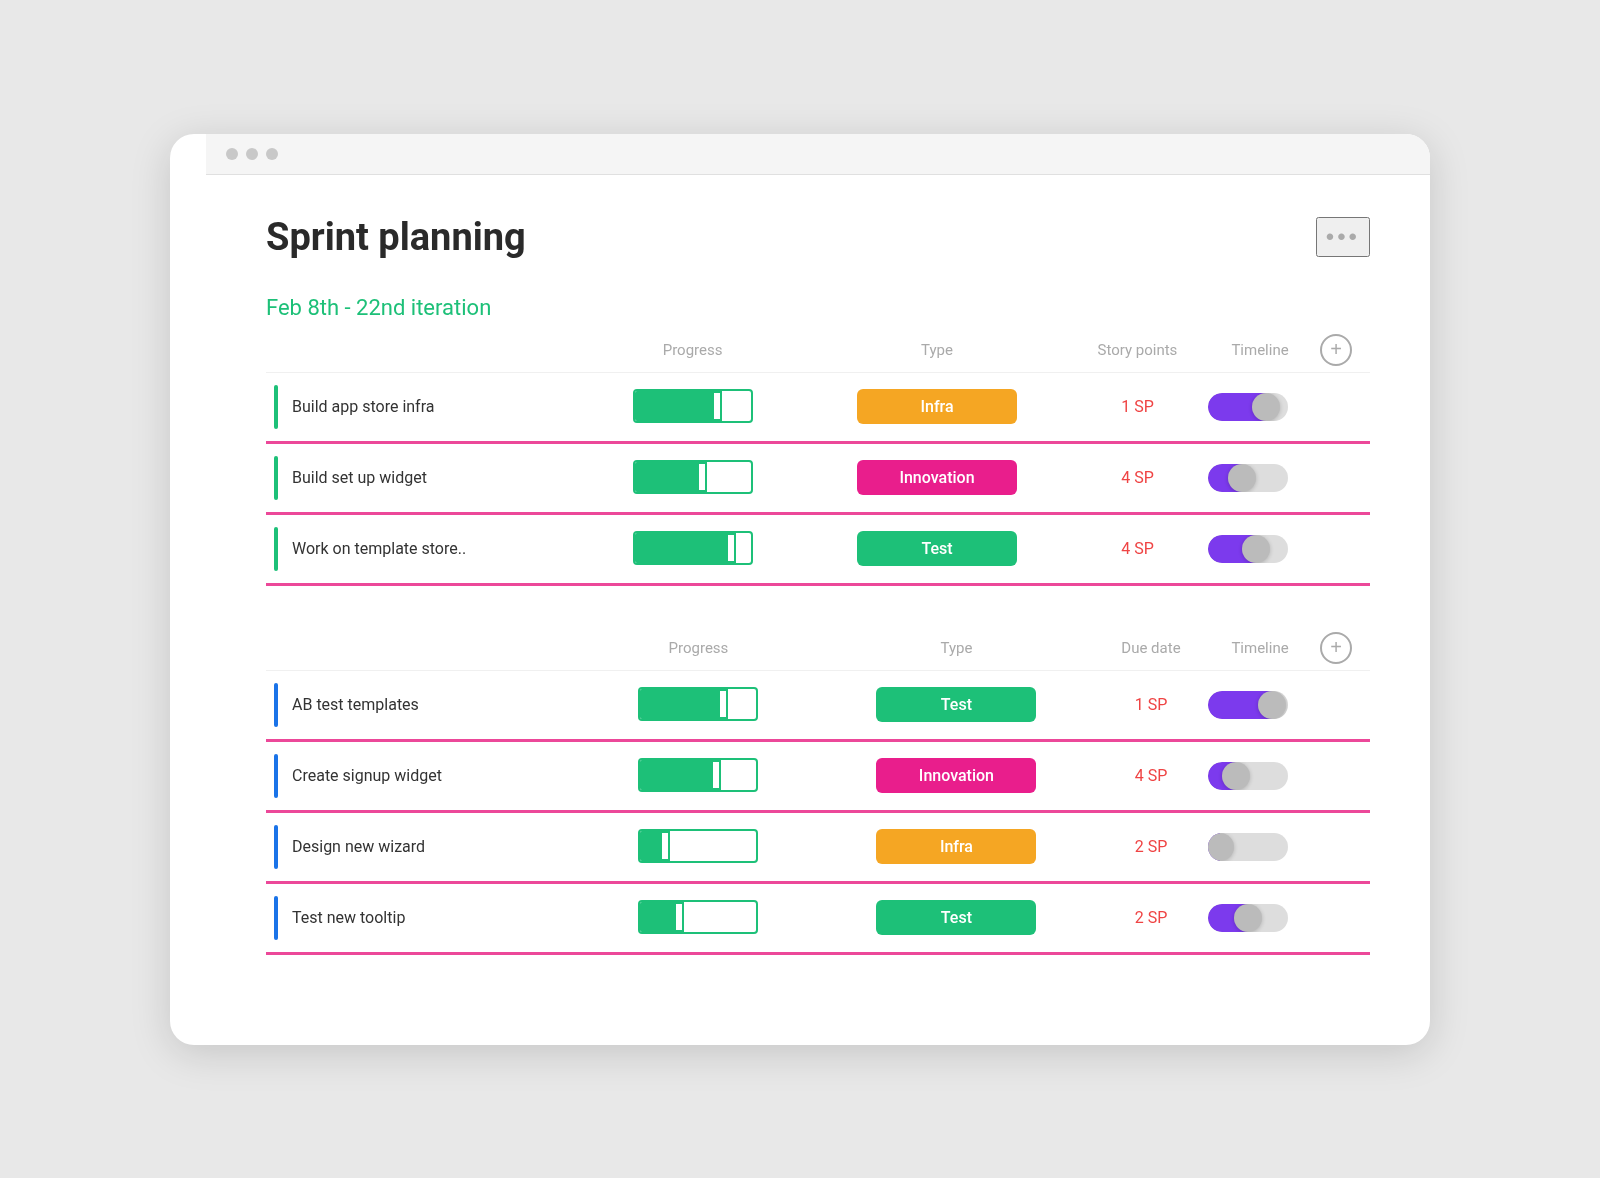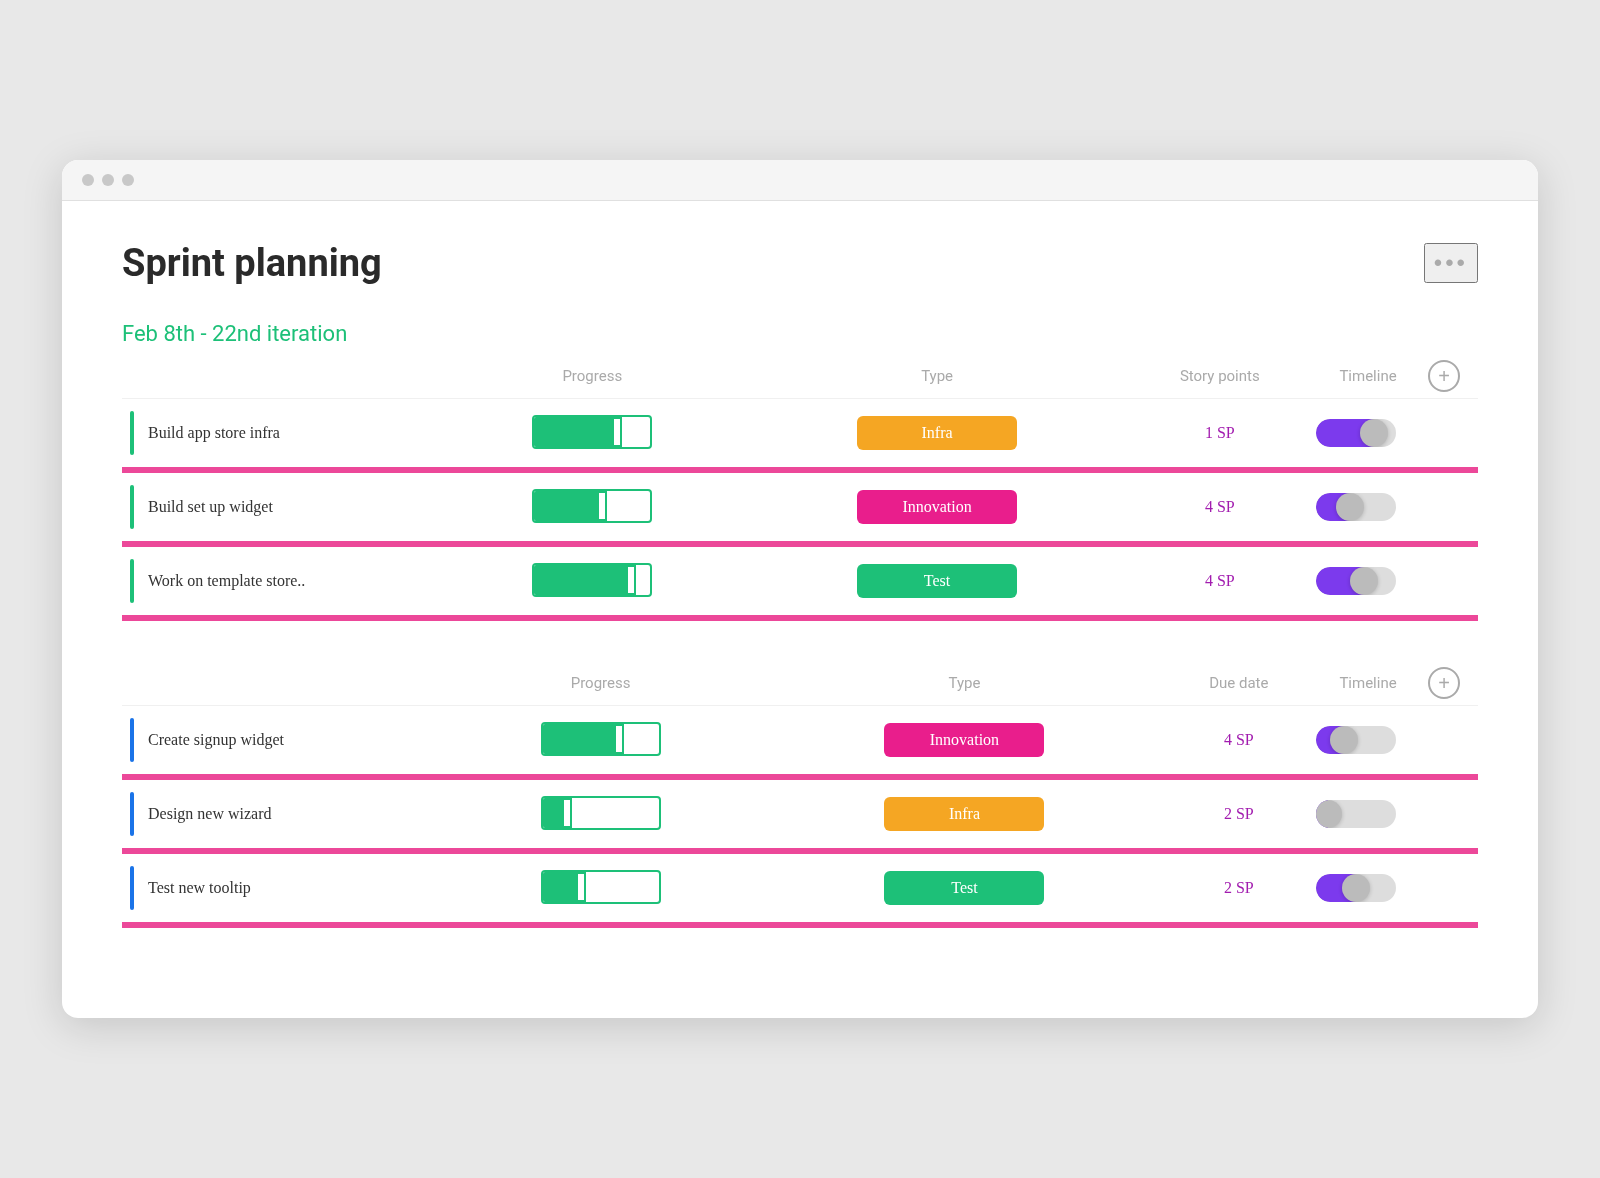--- a/index.html
+++ b/index.html
@@ -5,25 +5,26 @@
     * { box-sizing: border-box; margin: 0; padding: 0; }
     body {
       background: #e8e8e8;
       display: flex;
       justify-content: center;
       align-items: center;
       min-height: 100vh;
       font-family: -apple-system, BlinkMacSystemFont, 'Segoe UI', Roboto, sans-serif;
     }
     .window {
-      width: 1476px;
+      width: 1260px;
       background: #ffffff;
-      border-radius: 16px;
+      border-radius: 24px;
       box-shadow: 0 8px 40px rgba(0,0,0,0.15);
       overflow: hidden;
+      padding-left: 36px;
     }
     .titlebar {
       background: #f5f5f5;
       padding: 14px 20px;
       display: flex;
       align-items: center;
       gap: 8px;
       border-bottom: 1px solid #e0e0e0;
     }
     .dot {
@@ -73,22 +74,21 @@
       font-weight: 400;
       font-size: 15px;
       padding: 6px 0;
       text-align: center;
     }
     .table thead tr th:first-child {
       text-align: left;
       padding-left: 20px;
     }
     .table tbody tr {
-      border-bottom: 6px solid #ec4899;
-      font-family: Liberation Serif, serif;
+      border-bottom: 3px solid #ec4899;
     }
     .table tbody tr:first-child {
       border-top: 1px solid #f0f0f0;
     }
     .table tbody tr td {
       padding: 12px 8px;
       text-align: center;
       vertical-align: middle;
     }
     .table tbody tr td:first-child {
@@ -152,21 +152,21 @@
       font-weight: 500;
       text-align: center;
     }
     .type-badge.infra { background: #f5a623; }
     .type-badge.innovation { background: #e91e8c; }
     .type-badge.test { background: #1dc078; }
 
     
     .story-points {
       font-size: 16px;
-      color: #a21caf;
+      color: #ef4444;
       font-weight: 400;
     }
     .timeline-track {
       width: 80px;
       height: 28px;
       border-radius: 14px;
       background: #ddd;
       position: relative;
       overflow: hidden;
     }
@@ -319,20 +319,41 @@
                 <th style="width: 50px;">
                   <button class="add-btn">+</button>
                 </th>
               </tr>
             </thead>
             <tbody>
               <tr>
                 <td style="text-align: left; width: 320px;">
                   <div class="task-cell">
                     <div class="task-border blue"></div>
+                    <span class="task-name">AB test templates</span>
+                  </div>
+                </td>
+                <td><div class="progress-bar-wrapper">
+                    <div class="progress-fill" style="width: 68%;"></div>
+                    <div class="progress-thumb"></div>
+                  </div></td>
+                <td><span class="type-badge test">Test</span></td>
+                <td class="story-points">1 SP</td>
+                <td>
+                  <div class="timeline-track">
+                    <div class="timeline-fill" style="width: 80%;"></div>
+                    <div class="timeline-knob" style="left: calc(80% - 14px);"></div>
+                  </div>
+                </td>
+                <td class="col-action"></td>
+              </tr>
+              <tr>
+                <td style="text-align: left; width: 320px;">
+                  <div class="task-cell">
+                    <div class="task-border blue"></div>
                     <span class="task-name">Create signup widget</span>
                   </div>
                 </td>
                 <td><div class="progress-bar-wrapper">
                     <div class="progress-fill" style="width: 62%;"></div>
                     <div class="progress-thumb"></div>
                   </div></td>
                 <td><span class="type-badge innovation">Innovation</span></td>
                 <td class="story-points">4 SP</td>
                 <td>

